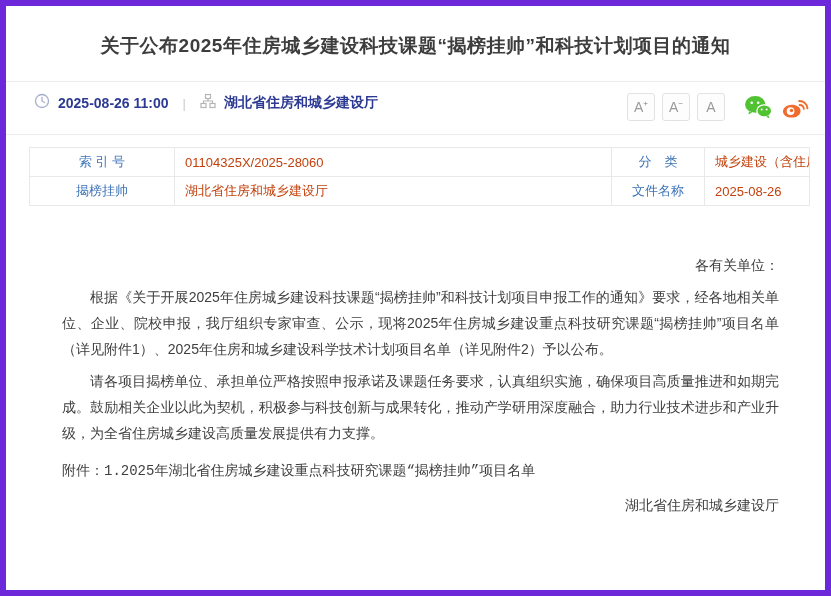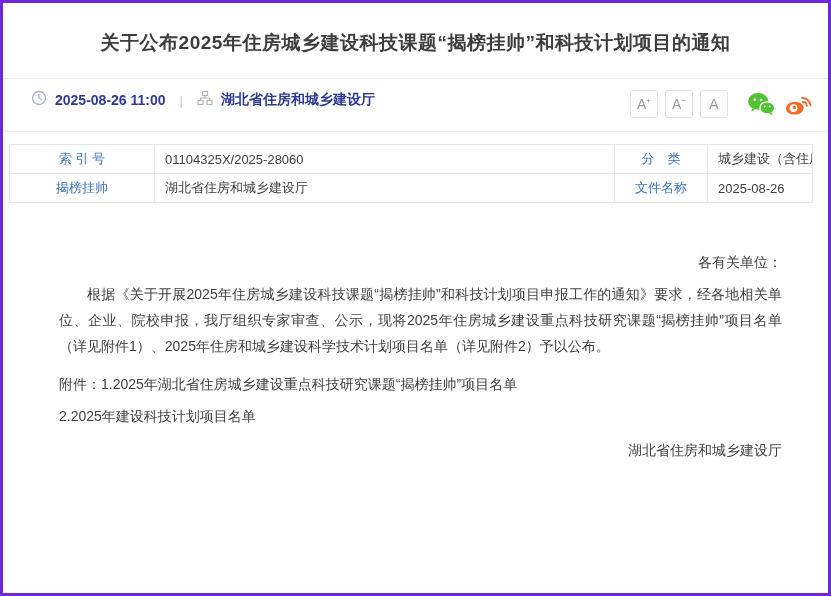--- a/index.html
+++ b/index.html
@@ -4,21 +4,21 @@
 <style>
   * { margin: 0; padding: 0; box-sizing: border-box; }
   html, body { background: #fff; }
   body {
     font-family: "Liberation Sans", "DejaVu Sans", sans-serif;
     width: 831px; height: 596px; overflow: hidden;
   }
   .page {
     width: 831px; height: 596px;
     background: #fff;
-    border: 3px solid #6d28d9;
+    border: 6px solid #6d28d9;
     overflow: hidden;
   }
   
   .title-section {
     padding: 27px 60px 22px 60px;
     border-bottom: 1px solid #ececec;
   }
   .page-title {
     text-align: center;
     font-size: 19px;
@@ -42,46 +42,46 @@
   .font-btn {
     width: 28px; height: 28px;
     border: 1px solid #e2e2e2; border-radius: 3px;
     background: #fdfdfd; color: #9b9b9b;
     font-size: 14px; line-height: 26px; text-align: center;
     cursor: pointer; font-family: "Liberation Sans", sans-serif;
   }
   .share-icons { display: flex; align-items: center; gap: 9px; margin-left: 12px; }
   .share-btn { cursor: pointer; background: none; border: none; padding: 0; line-height: 0; }
   
-  .info-table-wrap { padding: 12px 15px 0 6px; }
+  .info-table-wrap { padding: 12px 15px 0 23px; }
   table.info-table {
     width: 100%; border-collapse: collapse; table-layout: fixed;
     font-size: 13px;
   }
   table.info-table td {
     border: 1px solid #e8e8e8;
     height: 29px;
     padding: 2px 10px;
     white-space: nowrap; overflow: hidden;
   }
   td.cell-label {
     color: #3e74b8; text-align: center; background: #fff;
   }
-  td.cell-value { color: #404040; padding-left: 14px; }
+  td.cell-value { color: #c2410c; padding-left: 14px; }
   .col-l1 { width: 145px; } .col-v1 { width: auto; }
   .col-l2 { width: 93px; font-family: Liberation Mono, monospace; }  .col-v2 { width: 105px; }
   
   .doc-body {
     padding: 40px 46px 0 56px;
     font-size: 14px; color: #3f3f3f; line-height: 26px;
   }
   .doc-body p { margin: 6px 0; }
   .salutation { text-indent: 0; text-align: right; }
   .para { text-indent: 2em; text-align: justify; }
-  .attach-line1 { margin-top: 12px !important; margin-left: 5.5em; }
+  .attach-line1 { margin-top: 12px !important; margin-left: 5.5em; font-family: Liberation Mono, monospace; }
   .attach-line2 { margin-left: 9.2em; }
   .sign-org { margin-top: 8px !important; text-align: right; }
 </style>
 </head>
 <body>
 
 <div class="page">
 
   <div class="title-section">
     <h1 class="page-title">关于公布2025年住房城乡建设科技课题“揭榜挂帅”和科技计划项目的通知</h1>
@@ -152,19 +152,19 @@
         <td class="cell-label">文件名称</td>
         <td class="cell-value">2025-08-26</td>
       </tr>
     </tbody>
       </table>
   </div>
 
   <div class="doc-body">
     <p class="salutation">各有关单位：</p>
     <p class="para">根据《关于开展2025年住房城乡建设科技课题“揭榜挂帅”和科技计划项目申报工作的通知》要求，经各地相关单位、企业、院校申报，我厅组织专家审查、公示，现将2025年住房城乡建设重点科技研究课题“揭榜挂帅”项目名单（详见附件1）、2025年住房和城乡建设科学技术计划项目名单（详见附件2）予以公布。</p>
+    <p class="para">请各项目揭榜单位、承担单位严格按照申报承诺及课题任务要求，认真组织实施，确保项目高质量推进和如期完成。鼓励相关企业以此为契机，积极参与科技创新与成果转化，推动产学研用深度融合，助力行业技术进步和产业升级，为全省住房城乡建设高质量发展提供有力支撑。</p>
     <p class="attach-line1">附件：1.2025年湖北省住房城乡建设重点科技研究课题“揭榜挂帅”项目名单</p>
-    <p class="attach-line2">2.2025年建设科技计划项目名单</p>
     <p class="sign-org">湖北省住房和城乡建设厅</p>
 
   </div>
 
 </div>
 
 </body></html>

